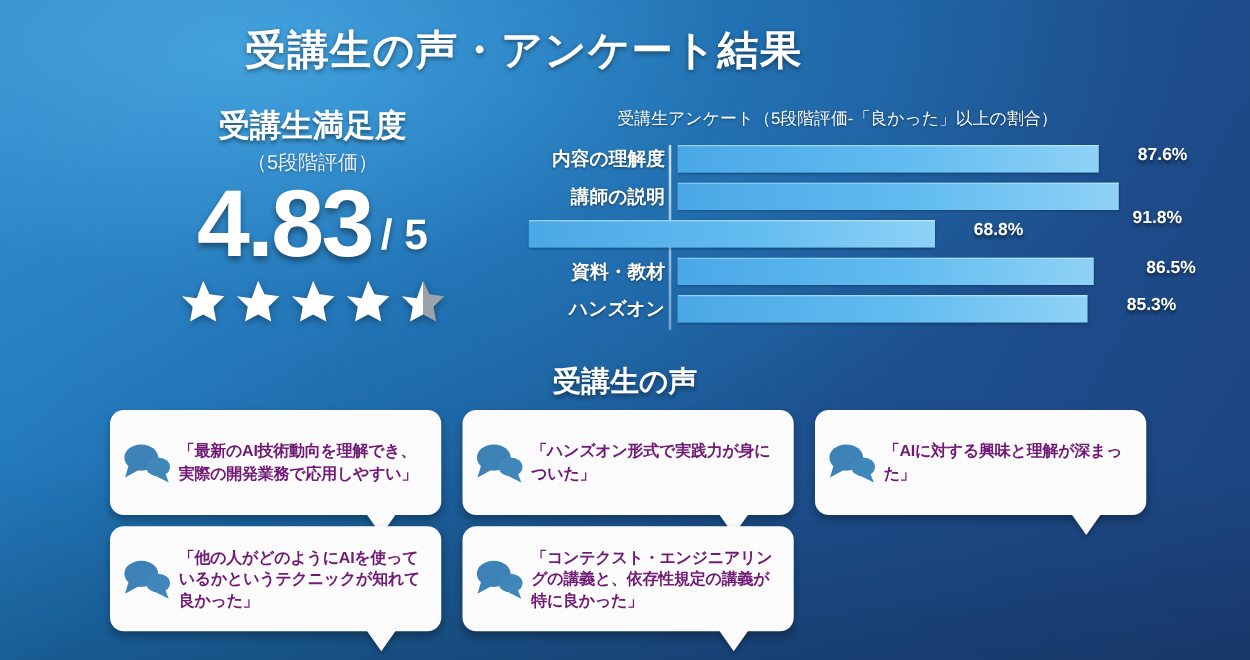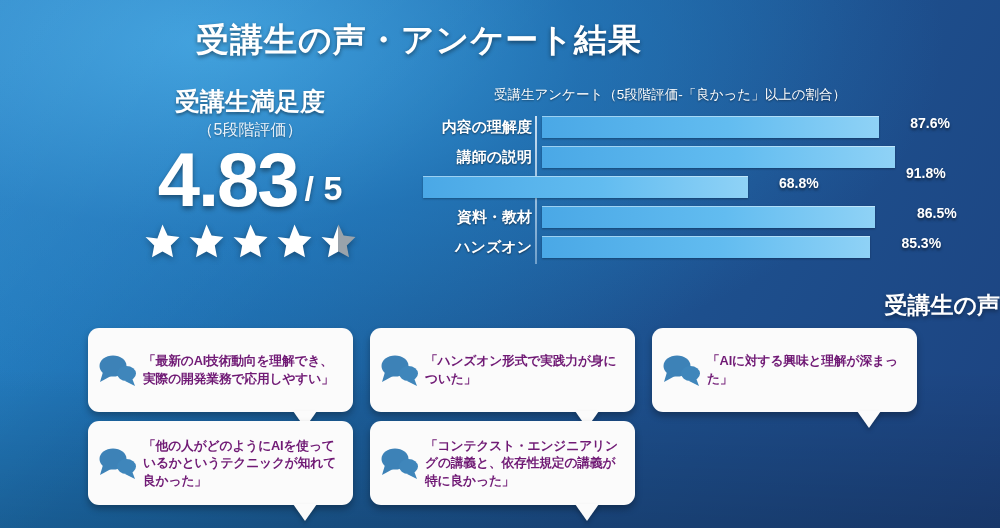--- a/index.html
+++ b/index.html
@@ -44,21 +44,21 @@
   #axis{position:absolute;left:115px;top:30px;width:2px;height:148px;background:linear-gradient(180deg,rgba(220,235,248,.9),rgba(180,210,236,.55));}
   .brow{display:flex;align-items:center;height:22px;margin-bottom:8px;}
   .blabel{width:112px;text-align:right;padding-right:7px;font-size:15px;font-weight:bold;color:#fff;text-shadow:0 1px 2px rgba(0,0,0,.5);white-space:nowrap;}
   .btrack{flex:1;position:relative;height:22px;}
   .bfill{position:absolute;left:3px;top:0;height:22px;
     background:linear-gradient(90deg,#4aa8e6 0%,#62bcf0 55%,#8fd2f6 100%);
     box-shadow:inset 0 1px 0 rgba(255,255,255,.45),0 1px 2px rgba(0,0,0,.3);}
   .bval{position:absolute;top:-1px;font-size:14px;font-weight:bold;color:#fff;text-shadow:0 2px 3px rgba(0,0,0,.55);white-space:nowrap;padding-left:24px;}
 
   
-  #voiceshd{top:290px;left:0;width:1000px;text-align:right;font-size:23px;font-weight:bold;color:#fff;text-shadow:0 2px 4px rgba(0,0,0,.45);}
+  #voiceshd{top:290px;left:0;width:1000px;text-align:center;font-size:23px;font-weight:bold;color:#fff;text-shadow:0 2px 4px rgba(0,0,0,.45);}
   #cards{position:absolute;z-index:3;top:328px;left:88px;width:830px;
     display:grid;grid-template-columns:repeat(3,265px);column-gap:17px;row-gap:9px;}
   .card{position:relative;background:#fbfbfb;border-radius:11px;height:84px;
     display:flex;align-items:center;padding:0 11px 0 9px;box-sizing:border-box;
     box-shadow:0 4px 7px rgba(0,0,0,.30);}
   .card:after{content:"";position:absolute;right:36px;bottom:-16px;width:0;height:0;
     border-left:12px solid transparent;border-right:12px solid transparent;border-top:17px solid #fbfbfb;
     filter:drop-shadow(0 3px 2px rgba(0,0,0,.22));}
   .cicon{width:42px;min-width:42px;height:34px;margin-right:4px;}
   .ctext{font-size:12.8px;font-weight:bold;color:#701a75;line-height:1.38;letter-spacing:-.2px;}

